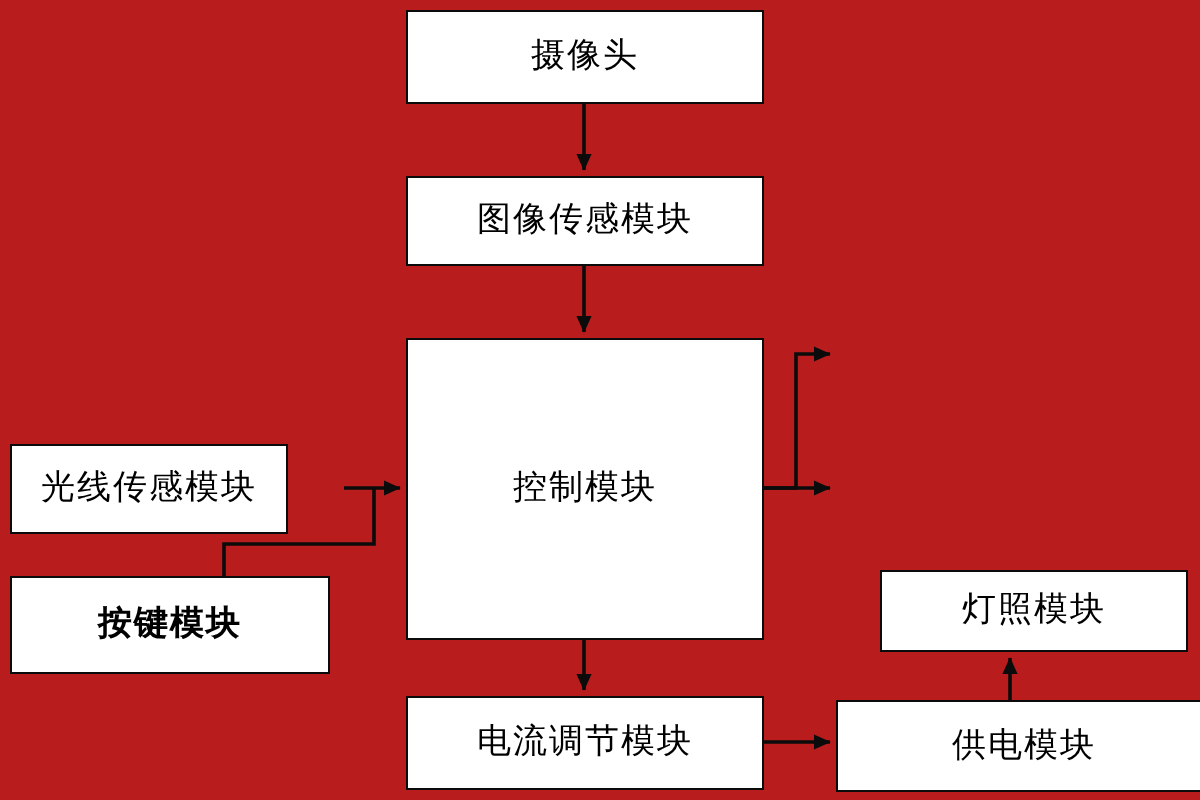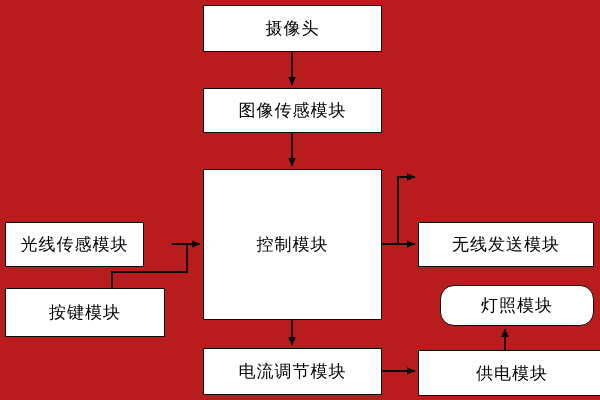--- a/index.html
+++ b/index.html
@@ -80,30 +80,27 @@
   </div>
 
   <div class="node" style="left:203px; top:169px; width:179px; height:151px;">
     <span>控制模块</span>
   </div>
 
   <div class="node" style="left:5px; top:222px; width:139px; height:45px;">
     <span>光线传感模块</span>
   </div>
 
-  <div class="node" style="left:5px; top:288px; width:160px; height:49px;">
+  <div class="node" style="left:5px; top:288px; width:160px; height:49px;font-weight:bold;">
     <span>按键模块</span>
   </div>
 
 
-  <div class="node" style="left:418px; top:222px; width:176px; height:45px;">
-    <span>无线发送模块</span>
-  </div>
 
-  <div class="node" style="left:440px; top:285px; width:154px; height:41px;border-radius:14px;">
+  <div class="node" style="left:440px; top:285px; width:154px; height:41px;">
     <span>灯照模块</span>
   </div>
 
   <div class="node" style="left:418px; top:350px; width:188px; height:46px;">
     <span>供电模块</span>
   </div>
 
   <div class="node" style="left:203px; top:348px; width:179px; height:47px;justify-content:center;">
     <span>电流调节模块</span>
   </div>

